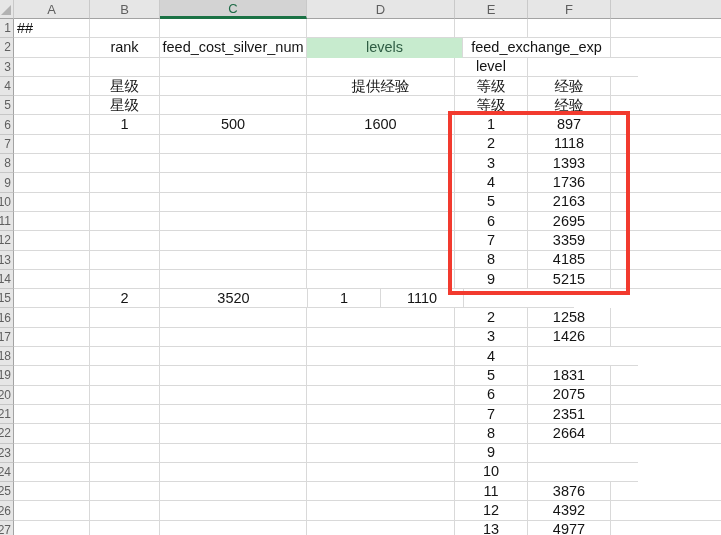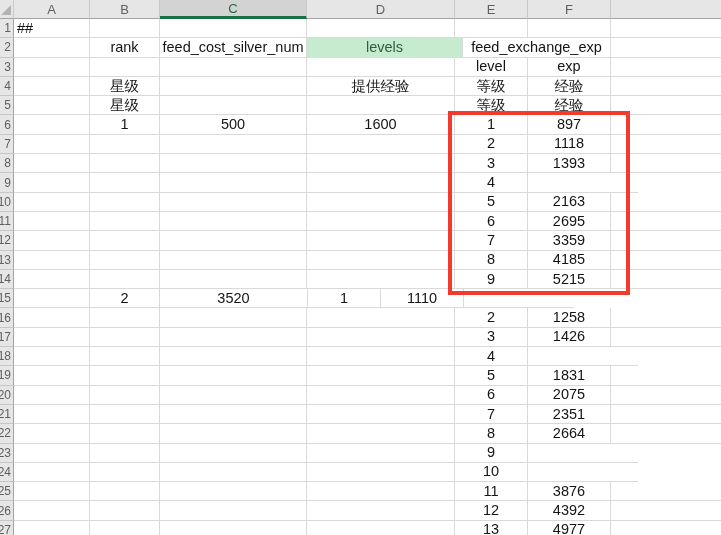--- a/index.html
+++ b/index.html
@@ -89,21 +89,20 @@
         <div class="cell" style="width: 148px;">feed_exchange_exp</div>
         <div class="cell filler" style="width: 110px;"></div>
       </div>
       <div class="row">
         <div class="rh">3</div>
         <div class="cell" style="width: 76px;"></div>
         <div class="cell" style="width: 70px;"></div>
         <div class="cell" style="width: 147px;"></div>
         <div class="cell" style="width: 148px;"></div>
         <div class="cell" style="width: 73px;">level</div>
-        <div class="cell" style="width: 83px;">exp</div>
         <div class="cell filler" style="width: 110px;"></div>
       </div>
       <div class="row">
         <div class="rh">4</div>
         <div class="cell" style="width: 76px;"></div>
         <div class="cell" style="width: 70px;">星级</div>
         <div class="cell" style="width: 147px;"></div>
         <div class="cell" style="width: 148px;">提供经验</div>
         <div class="cell" style="width: 73px;">等级</div>
         <div class="cell" style="width: 83px;">经验</div>
@@ -149,20 +148,21 @@
         <div class="cell" style="width: 83px;">1393</div>
         <div class="cell filler" style="width: 110px;"></div>
       </div>
       <div class="row">
         <div class="rh">9</div>
         <div class="cell" style="width: 76px;"></div>
         <div class="cell" style="width: 70px;"></div>
         <div class="cell" style="width: 147px;"></div>
         <div class="cell" style="width: 148px;"></div>
         <div class="cell" style="width: 73px;">4</div>
+        <div class="cell" style="width: 83px;">1736</div>
         <div class="cell filler" style="width: 110px;"></div>
       </div>
       <div class="row">
         <div class="rh">10</div>
         <div class="cell" style="width: 76px;"></div>
         <div class="cell" style="width: 70px;"></div>
         <div class="cell" style="width: 147px;"></div>
         <div class="cell" style="width: 148px;"></div>
         <div class="cell" style="width: 73px;">5</div>
         <div class="cell" style="width: 83px;">2163</div>

